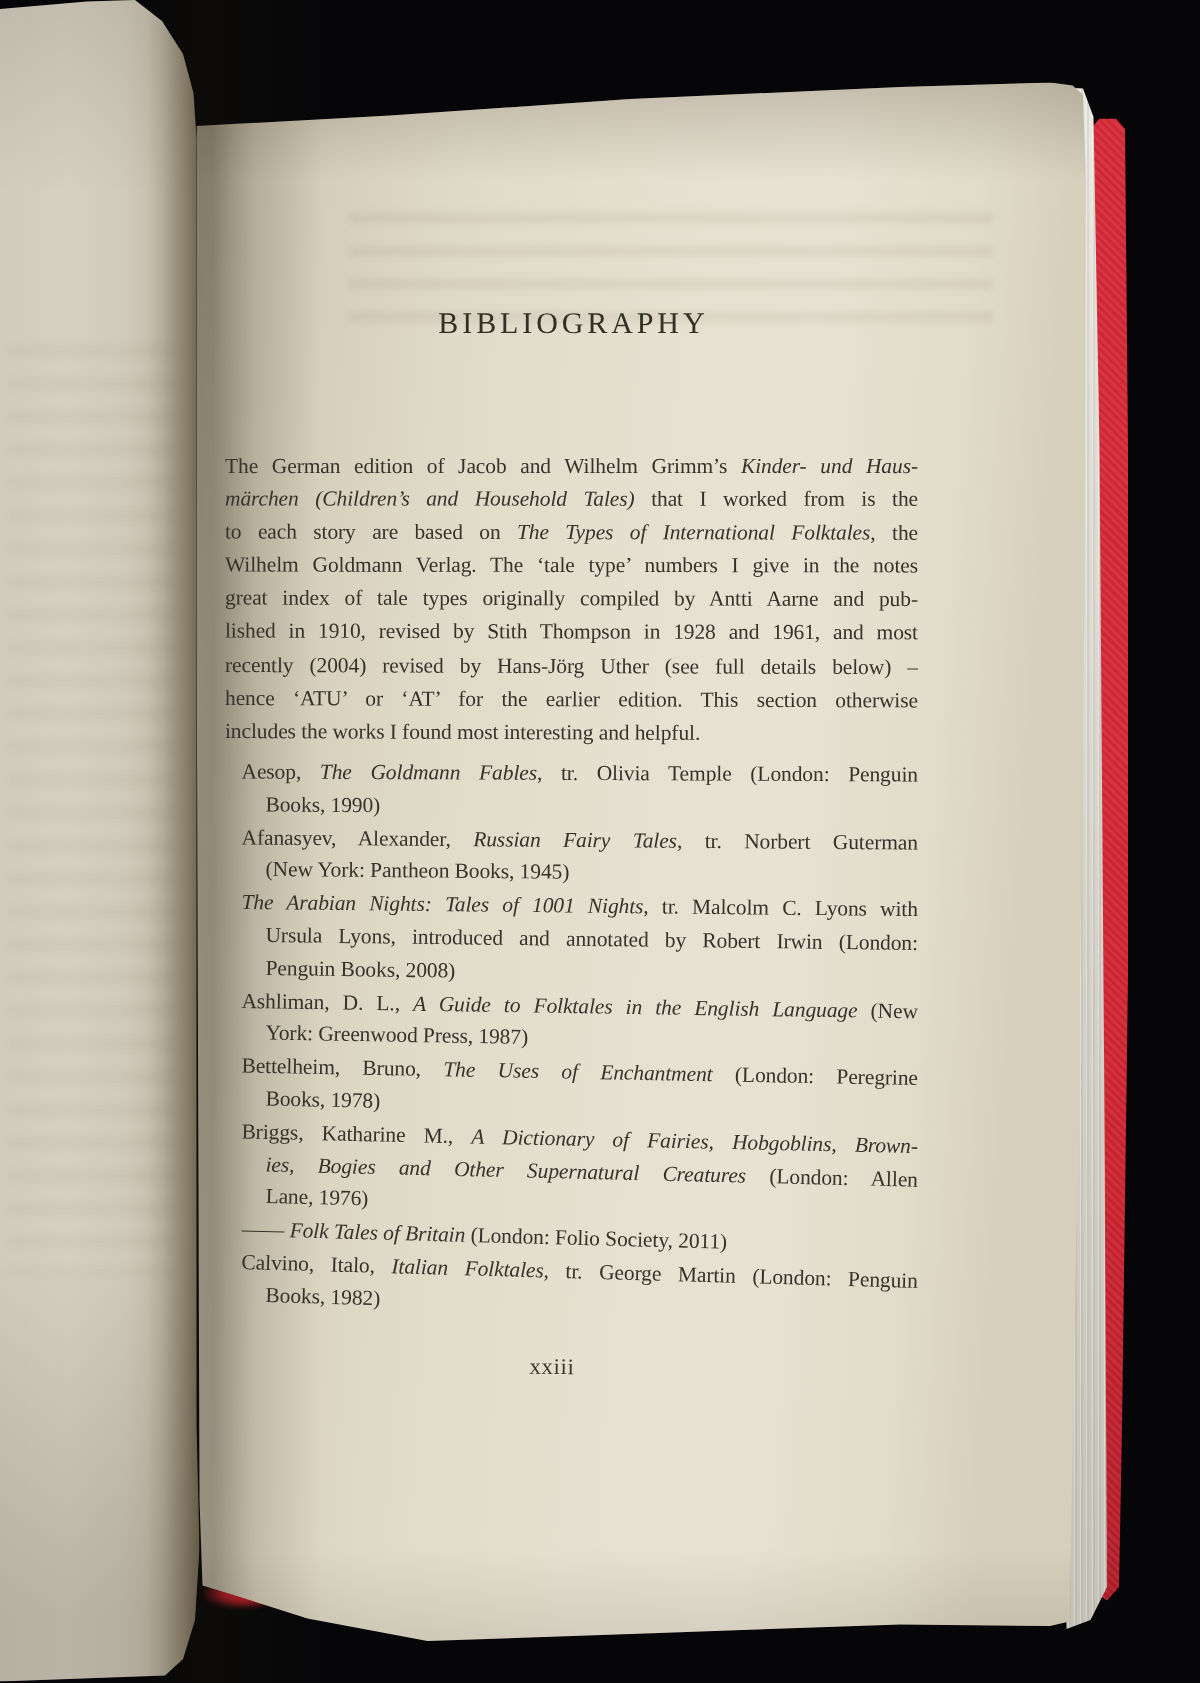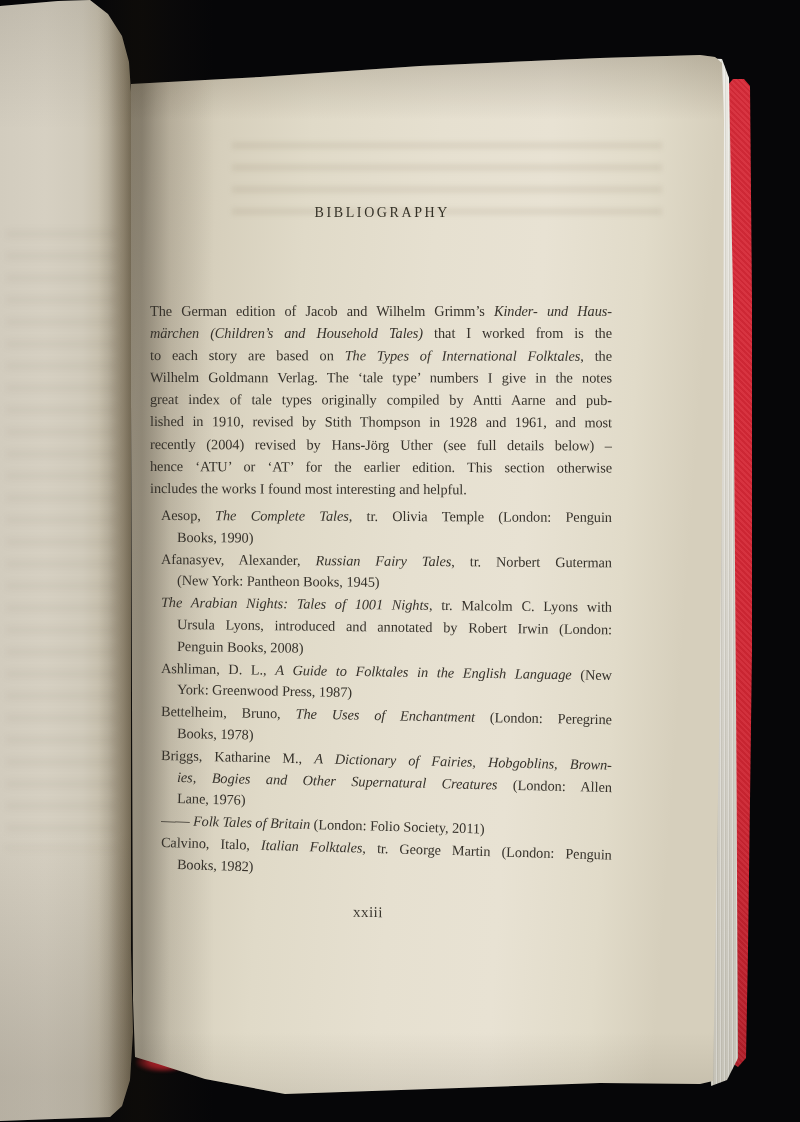--- a/index.html
+++ b/index.html
@@ -78,21 +78,21 @@
   }
 
   
   #text-layer{
     position:absolute;left:150px;top:0;width:462px;height:1122px;
     color:#36322b;
   }
   #page-title{
     position:absolute;top:205px;left:0;right:0;
     text-align:center;
-    font-size:14px;letter-spacing:2.6px;padding-left:2.6px;
+    font-size:20px;letter-spacing:2.6px;padding-left:2.6px;
     color:#333026;
   }
   #intro-block{position:absolute;top:300px;left:0;right:0;}
   #entries-block{position:absolute;top:505px;left:0;right:0;}
   .line{
     font-size:14.3px;line-height:22.1px;letter-spacing:-0.05px;
     transform-origin:left center;
     white-space:normal;
   }
   #entries-block .line{line-height:21.8px;}
@@ -137,21 +137,21 @@
         <div class="line just" style="transform: rotate(0.1deg);"><span>to each story are based on </span><span class="it">The Types of International Folktales</span><span>, the</span></div>
         <div class="line just" style="transform: rotate(0.075deg);"><span>Wilhelm Goldmann Verlag. The ‘tale type’ numbers I give in the notes</span></div>
         <div class="line just" style="transform: rotate(0.125deg);"><span>great index of tale types originally compiled by Antti Aarne and pub-</span></div>
         <div class="line just" style="transform: rotate(0.15deg);"><span>lished in 1910, revised by Stith Thompson in 1928 and 1961, and most</span></div>
         <div class="line just" style="transform: rotate(0.175deg);"><span>recently (2004) revised by Hans-Jörg Uther (see full details below) –</span></div>
         <div class="line just" style="transform: rotate(0.2deg);"><span>hence ‘ATU’ or ‘AT’ for the earlier edition. This section otherwise</span></div>
         <div class="line" style="transform: rotate(0.225deg);"><span>includes the works I found most interesting and helpful.</span></div>
       </div>
 
     <div id="entries-block">
-        <div class="line just ind-first" style="transform: rotate(0.25deg);"><span>Aesop, </span><span class="it">The Complete Tales</span><span>, tr. Olivia Temple (London: Penguin</span></div>
+        <div class="line just ind-first" style="transform: rotate(0.25deg);"><span>Aesop, </span><span class="it">The Goldmann Fables</span><span>, tr. Olivia Temple (London: Penguin</span></div>
         <div class="line ind-hang" style="transform: rotate(0.34deg);"><span>Books, 1990)</span></div>
         <div class="line just ind-first" style="transform: rotate(0.43deg);"><span>Afanasyev, Alexander, </span><span class="it">Russian Fairy Tales</span><span>, tr. Norbert Guterman</span></div>
         <div class="line ind-hang" style="transform: rotate(0.52deg);"><span>(New York: Pantheon Books, 1945)</span></div>
         <div class="line just ind-first" style="transform: rotate(0.61deg);"><span class="it">The Arabian Nights: Tales of 1001 Nights</span><span>, tr. Malcolm C. Lyons with</span></div>
         <div class="line just ind-hang" style="transform: rotate(0.7deg);"><span>Ursula Lyons, introduced and annotated by Robert Irwin (London:</span></div>
         <div class="line ind-hang" style="transform: rotate(0.79deg);"><span>Penguin Books, 2008)</span></div>
         <div class="line just ind-first" style="transform: rotate(0.88deg);"><span>Ashliman, D. L., </span><span class="it">A Guide to Folktales in the English Language</span><span> (New</span></div>
         <div class="line ind-hang" style="transform: rotate(0.97deg);"><span>York: Greenwood Press, 1987)</span></div>
         <div class="line just ind-first" style="transform: rotate(1.06deg);"><span>Bettelheim, Bruno, </span><span class="it">The Uses of Enchantment</span><span> (London: Peregrine</span></div>
         <div class="line ind-hang" style="transform: rotate(1.15deg);"><span>Books, 1978)</span></div>

